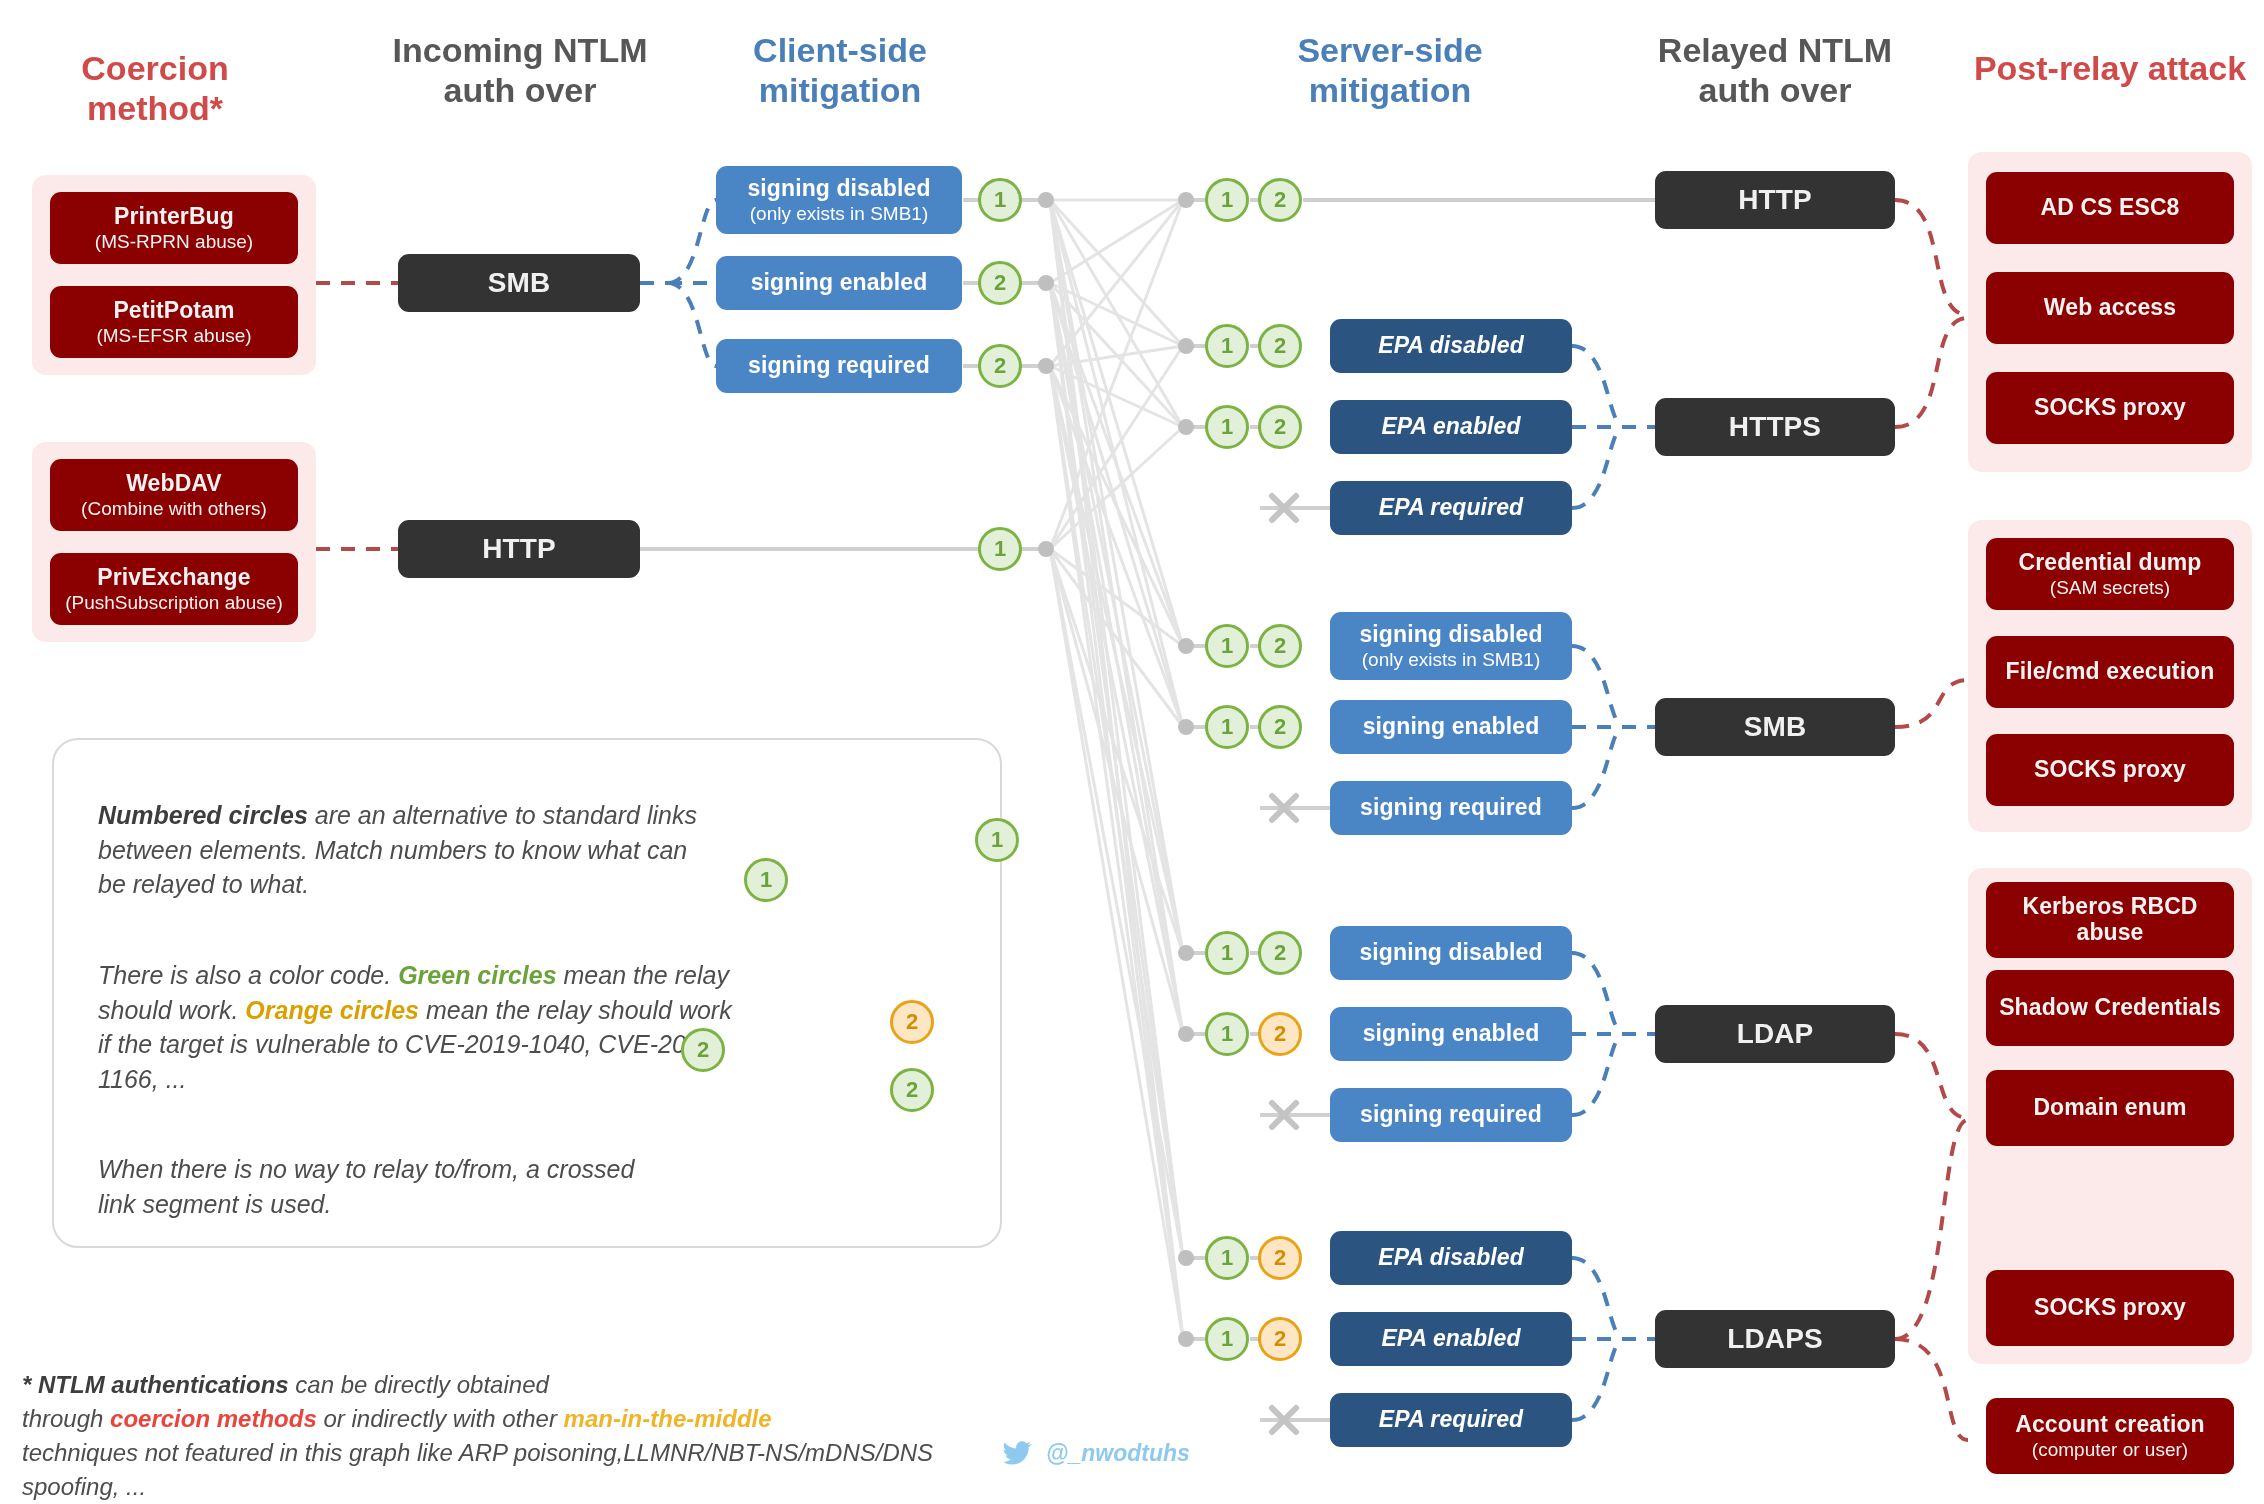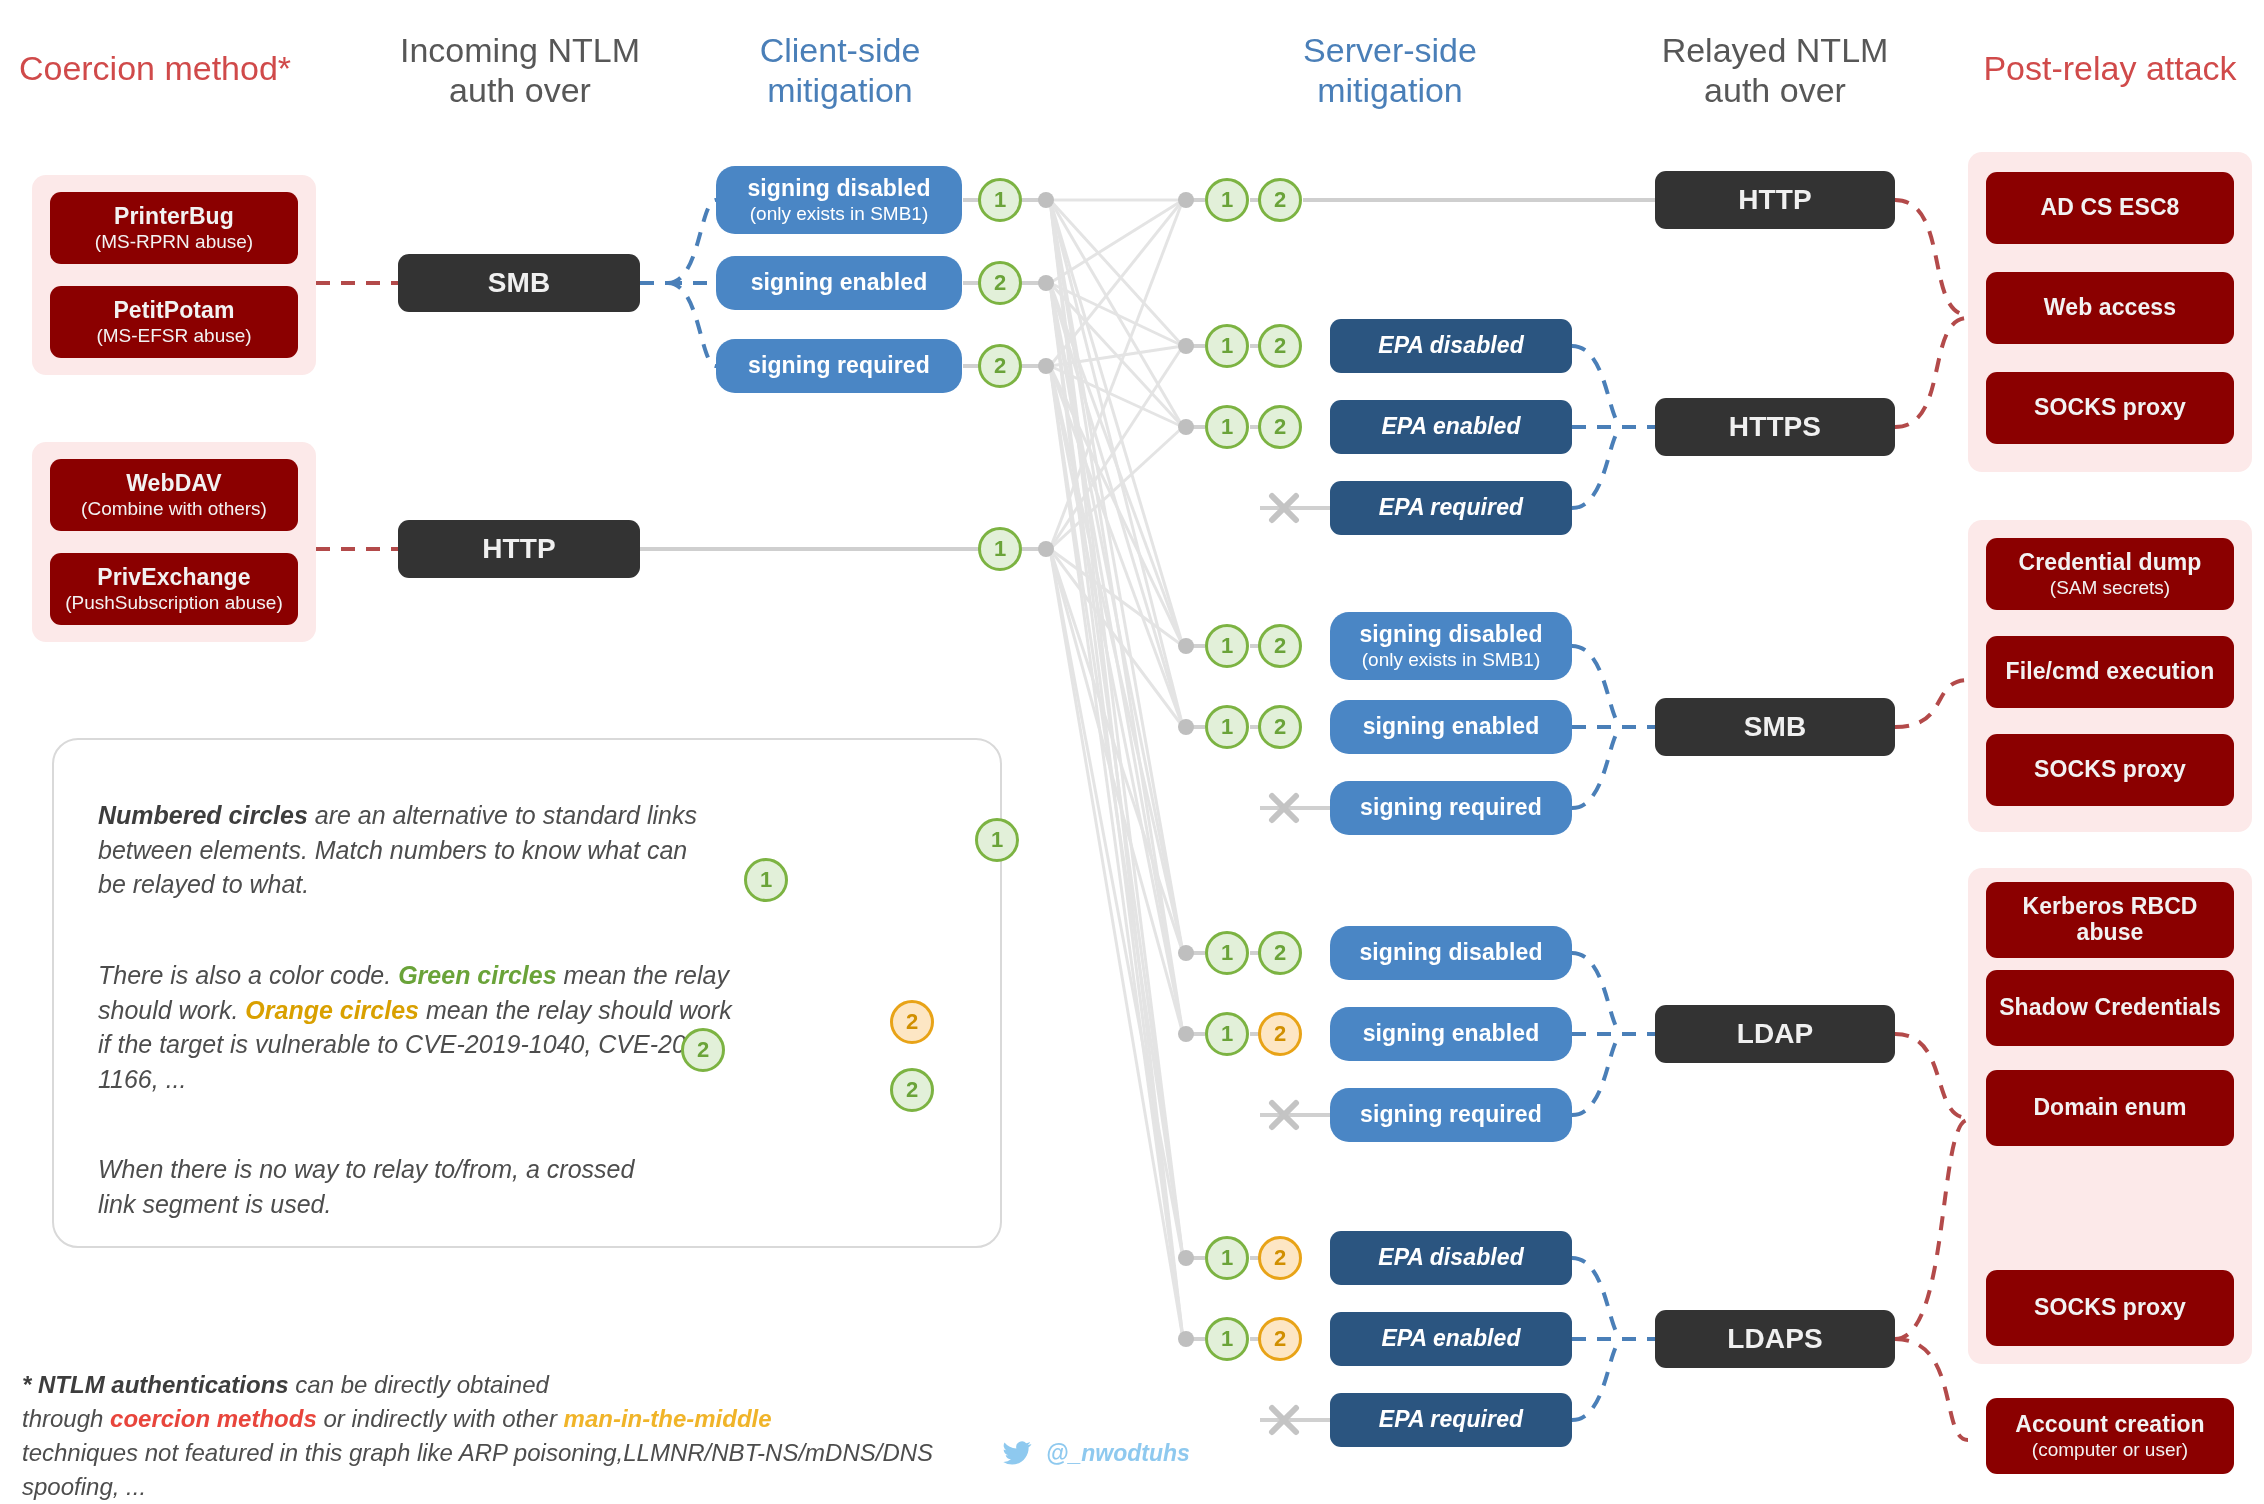--- a/index.html
+++ b/index.html
@@ -7,38 +7,38 @@
     width:2264px;height:1504px;position:relative;overflow:hidden;
     font-family:"Liberation Sans","DejaVu Sans",sans-serif;
     -webkit-font-smoothing:antialiased;
   }
   #canvas{position:absolute;inset:0;width:2264px;height:1504px;}
   #links{position:absolute;left:0;top:0;width:2264px;height:1504px;pointer-events:none;}
 
   
   .col-head{
     position:absolute;text-align:center;line-height:1.18;
-    font-size:34px;font-weight:400;color:#575757;white-space:pre-line;
+    font-size:34px;font-weight:700;color:#575757;white-space:pre-line;
   }
   .col-head.red{color:#d04a4a;}
   .col-head.blue{color:#4a7fb8;}
 
   
   .node{
     position:absolute;box-sizing:border-box;
     display:flex;flex-direction:column;align-items:center;justify-content:center;
     border-radius:11px;text-align:center;line-height:1.12;
   }
   .node .t1{font-weight:bold;font-size:23px;letter-spacing:.1px;}
   .node .t2{font-weight:400;font-size:19px;margin-top:1px;}
 
   .n-dark{background:#333333;color:#f0f0f0;}
   .n-dark .t1{font-size:28px;}
 
-  .n-blue{background:#4a86c5;color:#ffffff;border-radius:19px;}
+  .n-blue{background:#4a86c5;color:#ffffff;}
   .n-dblue{background:#2b5580;color:#ffffff;font-style:italic;}
 
   .n-red{background:#8b0000;color:#f2f2f2;}
 
   
   .pane{position:absolute;background:#fce9e9;border-radius:14px;}
 
   
   .circ{
     position:absolute;width:44px;height:44px;border-radius:50%;

